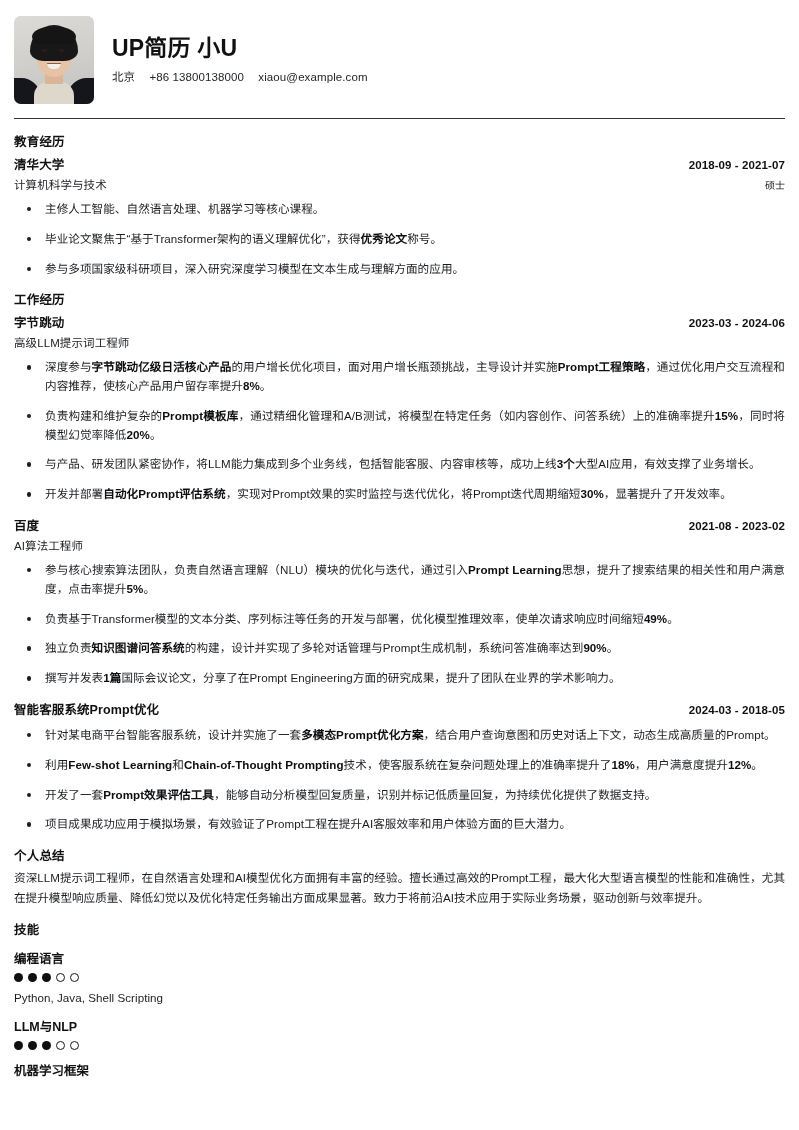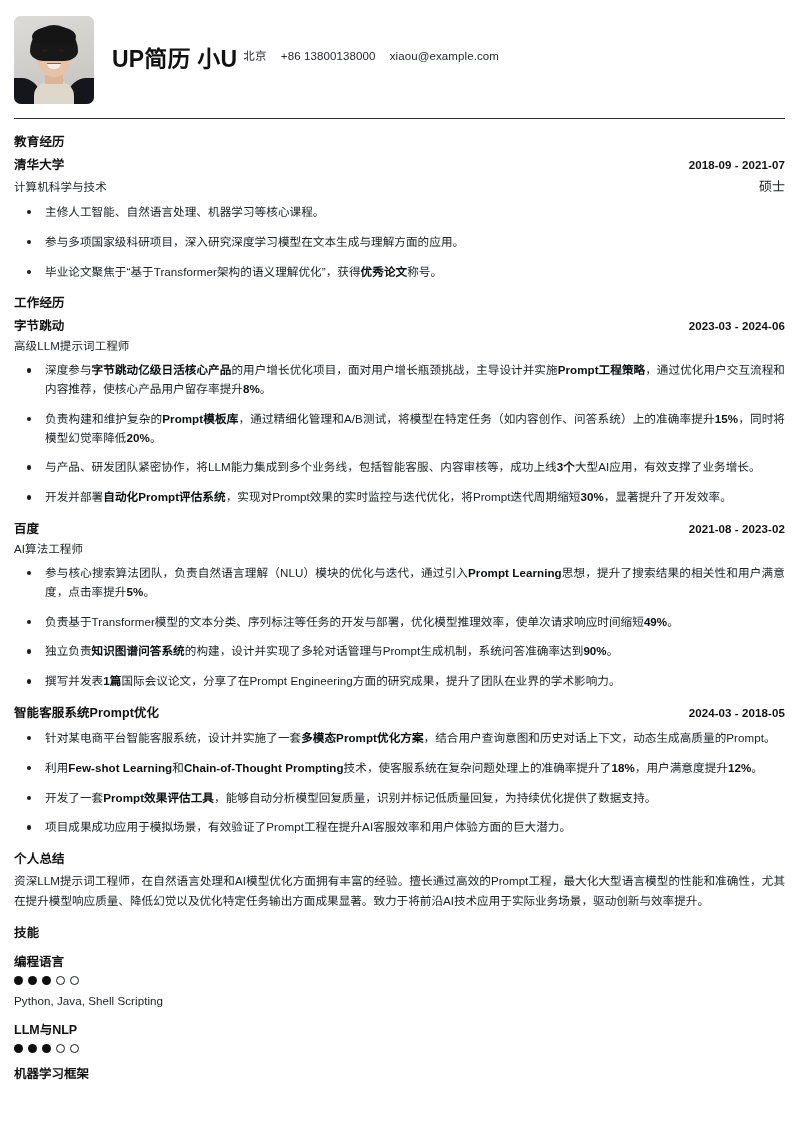--- a/index.html
+++ b/index.html
@@ -97,21 +97,21 @@
   }
   .photo .jacket-l, .photo .jacket-r {
     position: absolute;
     bottom: 0;
     width: 28px; height: 26px;
     background: #14161c;
   }
   .photo .jacket-l { left: -2px; border-radius: 0 16px 0 0; transform: skewX(10deg); }
   .photo .jacket-r { right: -2px; border-radius: 16px 0 0 0; transform: skewX(-10deg); }
 
-  .identity { display: flex; flex-direction: row; justify-content: center; gap: 6px; }
+  .identity { display: flex; flex-direction: column; justify-content: center; gap: 6px; }
   .name {
     font-size: 23px;
     font-weight: 700;
     letter-spacing: .2px;
     color: #111111;
     line-height: 1.1;
   }
   .contact {
     font-size: 11.5px;
     color: #23262b;
@@ -161,21 +161,21 @@
     align-items: baseline;
     gap: 5px;
     margin-top: 3px;
   }
   .entry-role {
     font-size: 11.5px;
     color: #222428;
     letter-spacing: .1px;
   }
   .entry-degree {
-    font-size: 13px;
+    font-size: 10px;
     color: #222428;
     white-space: nowrap;
   }
 
   ul.bullets {
     list-style: none;
     margin: 8px 0 0 0;
     padding: 0;
   }
   ul.bullets li {
@@ -269,22 +269,22 @@
           <div class="entry-head">
             <div class="entry-org">清华大学</div>
             <div class="entry-date">2018-09 - 2021-07</div>
           </div>
           <div class="entry-sub">
             <div class="entry-role">计算机科学与技术</div>
             <div class="entry-degree">硕士</div>
           </div>
           <ul class="bullets">
             <li>主修人工智能、自然语言处理、机器学习等核心课程。</li>
+            <li>毕业论文聚焦于“基于Transformer架构的语义理解优化”，获得<b>优秀论文</b>称号。</li>
             <li>参与多项国家级科研项目，深入研究深度学习模型在文本生成与理解方面的应用。</li>
-            <li>毕业论文聚焦于“基于Transformer架构的语义理解优化”，获得<b>优秀论文</b>称号。</li>
           </ul>
         </div>
       </div>
       <div class="section">
         <div class="section-title">工作经历</div>
         <div class="entry">
           <div class="entry-head">
             <div class="entry-org">字节跳动</div>
             <div class="entry-date">2023-03 - 2024-06</div>
           </div>

